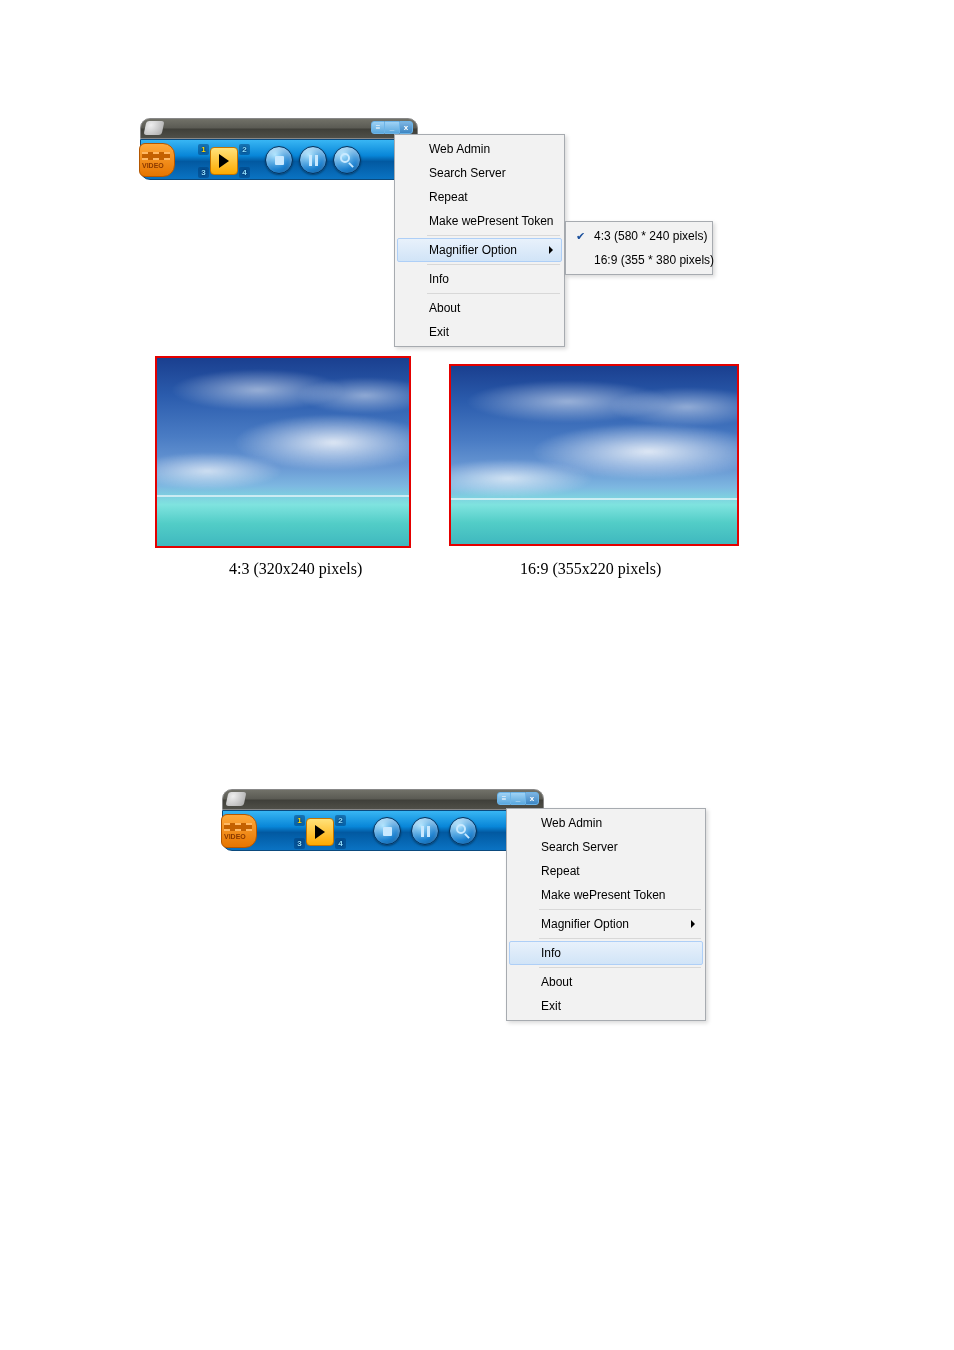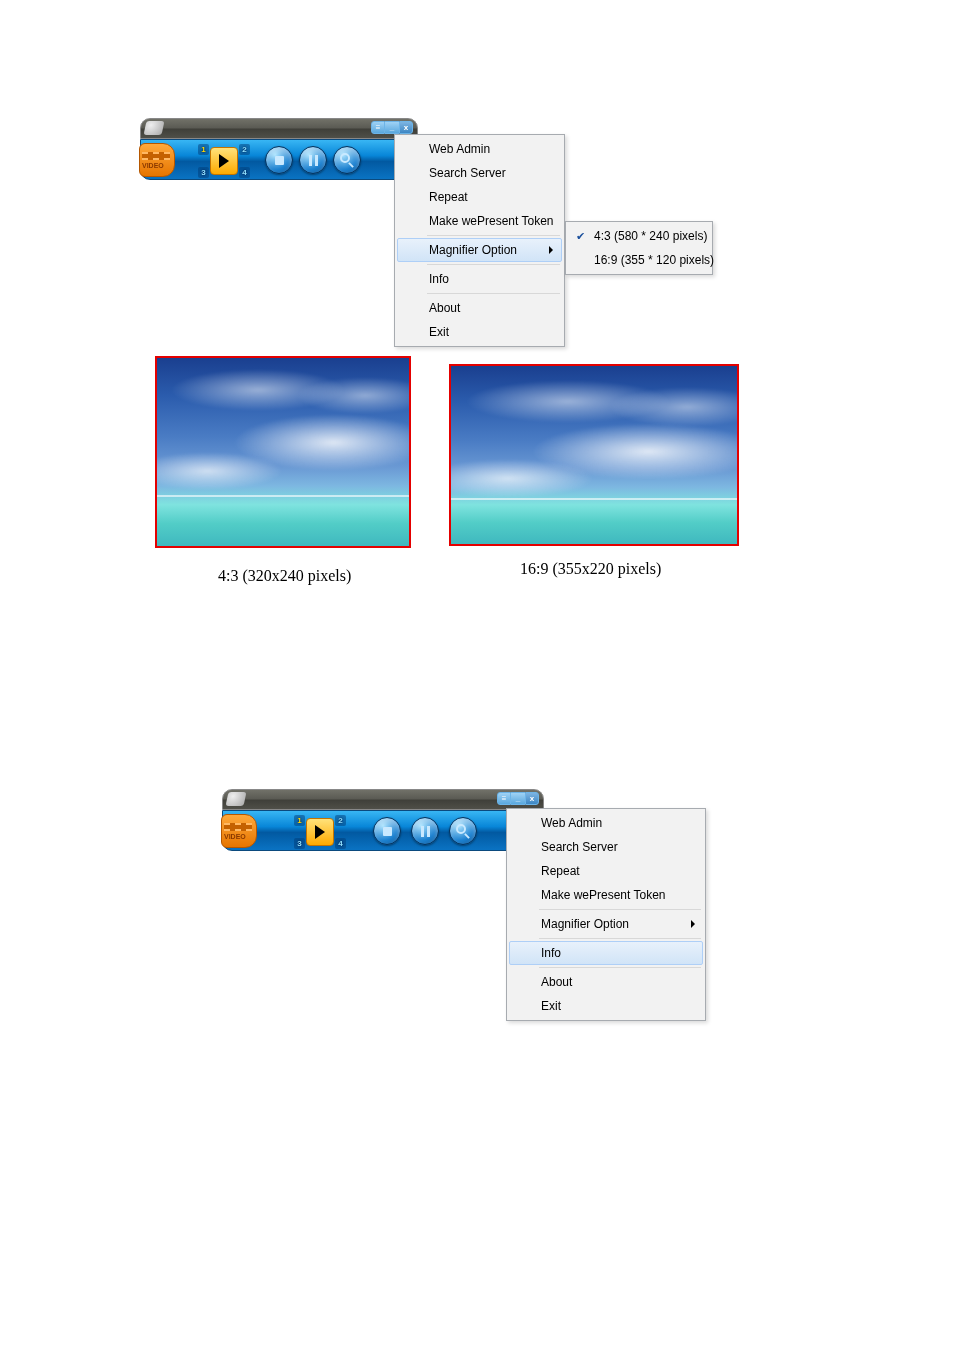--- a/index.html
+++ b/index.html
@@ -313,34 +313,34 @@
   <div class="menu-item">About</div>
   <div class="menu-item">Exit</div>
 </div>
 
 <div class="submenu" style="left:565px; top:221px; width:148px;">
   <div class="menu-item">
     <span class="check">✔</span>
     <span>4:3  (580 * 240 pixels)</span>
   </div>
   <div class="menu-item">
-    <span>16:9 (355 * 120 pixels)</span>
+    <span>16:9 (355 * 380 pixels)</span>
   </div>
 </div>
 
 <div class="preview" style="left:155px; top:356px; width:256px; height:192px;">
   <div class="sky">
     <div class="cloud" style="left:5%;  top:6%;  width:70%; height:22%; opacity:.55"></div>
     <div class="cloud" style="left:30%; top:30%; width:80%; height:30%; opacity:.85"></div>
     <div class="cloud" style="left:55%; top:10%; width:55%; height:20%; opacity:.5"></div>
     <div class="cloud" style="left:-10%;top:50%; width:60%; height:20%; opacity:.7"></div>
     <div class="horizon" style="top:73%"></div>
   </div>
 </div>
-<div class="caption" style="left:218px; top:560px;margin-top:7px;">4:3 (320x240 pixels)</div>
+<div class="caption" style="left:229px; top:560px;">4:3 (320x240 pixels)</div>
 
 <div class="preview" style="left:449px; top:364px; width:290px; height:182px;">
   <div class="sky">
     <div class="cloud" style="left:5%;  top:8%;  width:72%; height:24%; opacity:.55"></div>
     <div class="cloud" style="left:28%; top:32%; width:82%; height:32%; opacity:.85"></div>
     <div class="cloud" style="left:55%; top:12%; width:55%; height:22%; opacity:.5"></div>
     <div class="cloud" style="left:-10%;top:52%; width:60%; height:22%; opacity:.7"></div>
     <div class="horizon" style="top:74%"></div>
   </div>
 </div>

